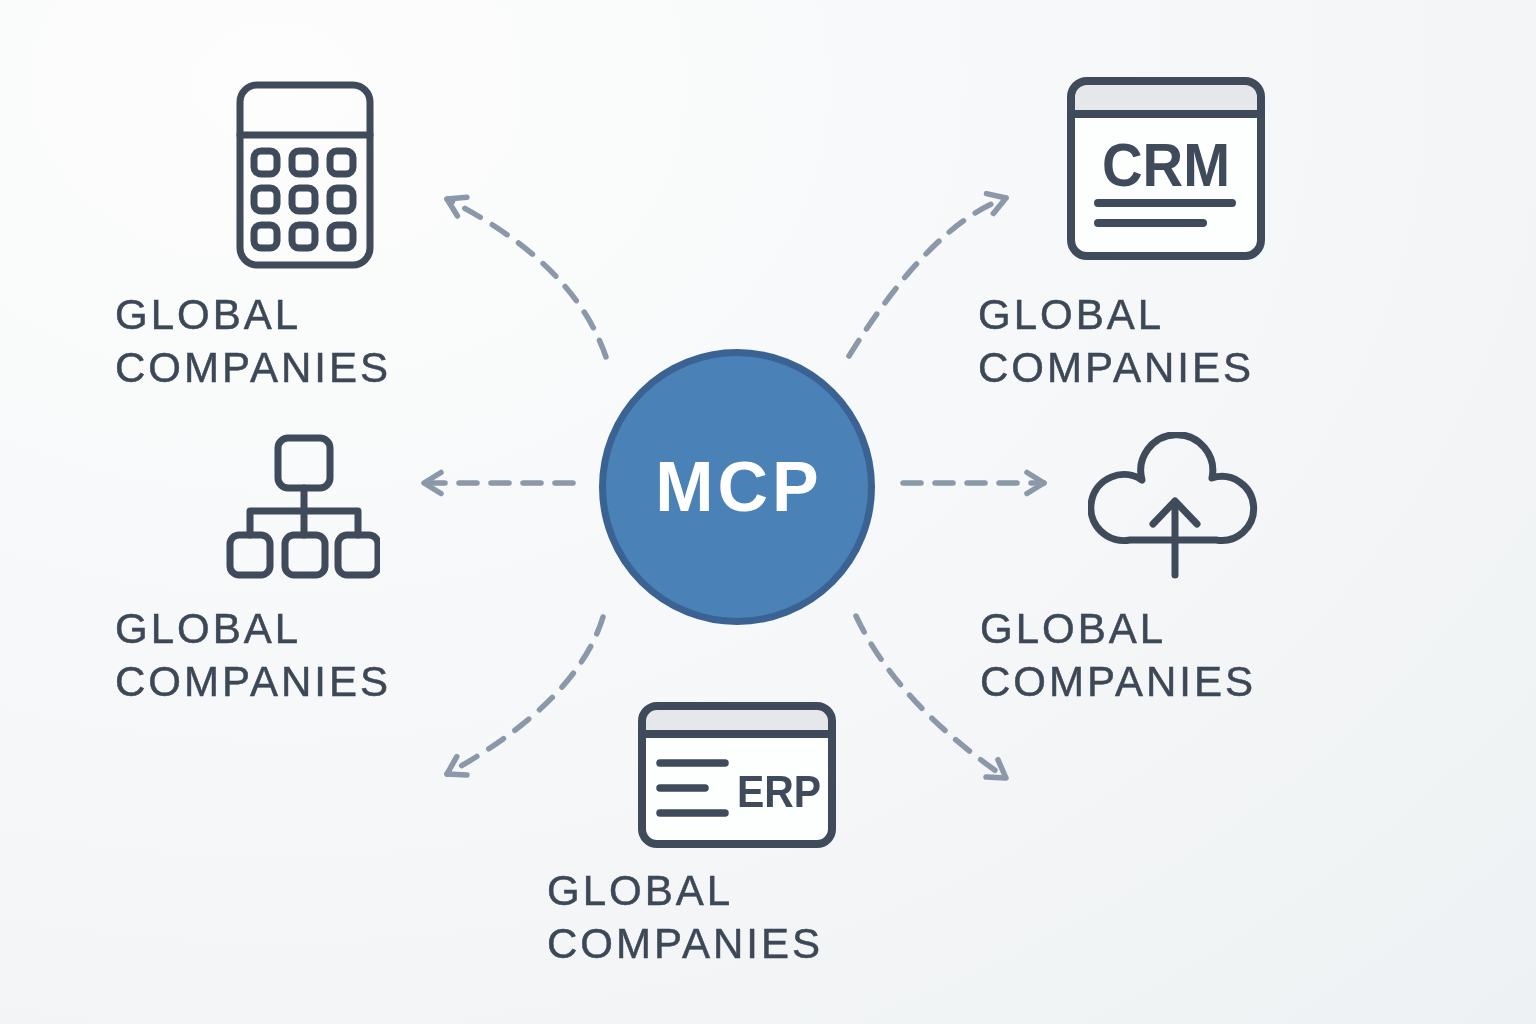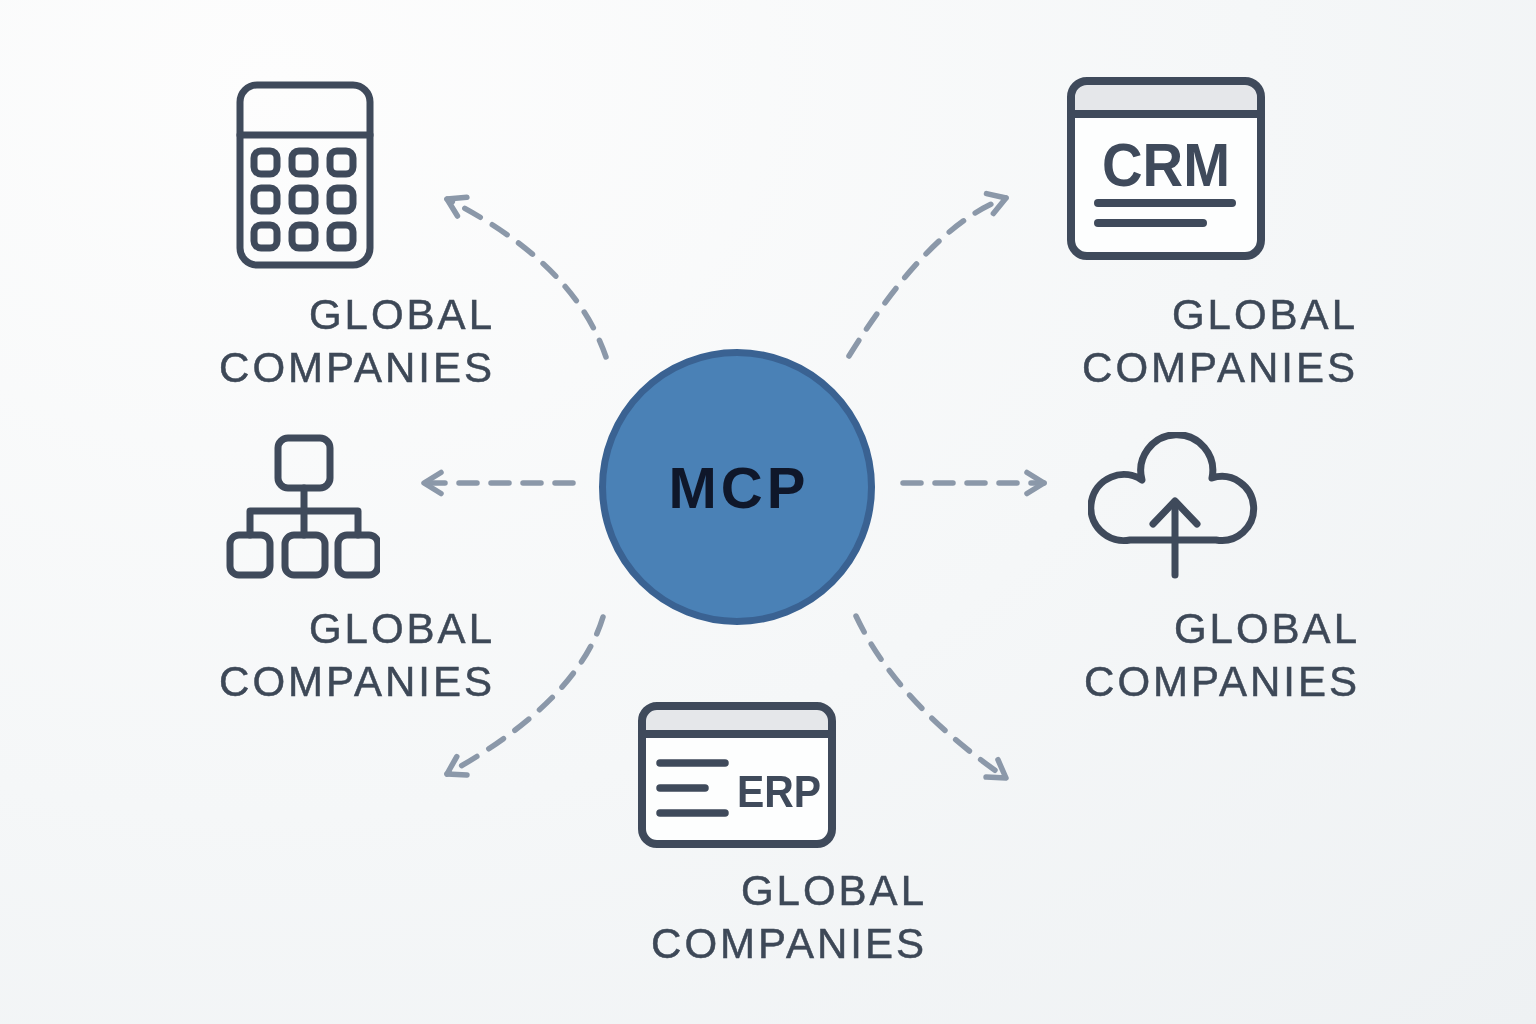--- a/index.html
+++ b/index.html
@@ -29,36 +29,36 @@
     width: 276px; height: 276px;
     box-sizing: border-box;
     border-radius: 50%;
     background: #4a81b6;
     border: 7px solid #3a6292;
     display: flex;
     align-items: center;
     justify-content: center;
   }
   .hub-label {
-    color: #0f172a;
-    font-size: 58px;
+    color: #ffffff;
+    font-size: 70px;
     font-weight: bold;
     letter-spacing: 4px;
     padding-left: 4px;
   }
   .icon { position: absolute; }
   .icon-calculator { left: 235px; top: 80px; }
   .icon-crm        { left: 1066px; top: 76px; }
   .icon-orgchart   { left: 224px; top: 434px; }
   .icon-cloud      { left: 1088px; top: 432px; }
   .icon-erp        { left: 637px; top: 701px; }
   .node-label {
     position: absolute;
     width: 380px;
-    text-align: right;
+    text-align: left;
     color: #3d4857;
     font-size: 42px;
     font-weight: 500;
     letter-spacing: 3px;
     line-height: 53px;
     -webkit-text-stroke: 0.5px #3d4857;
   }
   .node-label span { display: block; }
   .label-tl { left: 115px;  top: 288px; }
   .label-tr { left: 978px;  top: 288px; }

